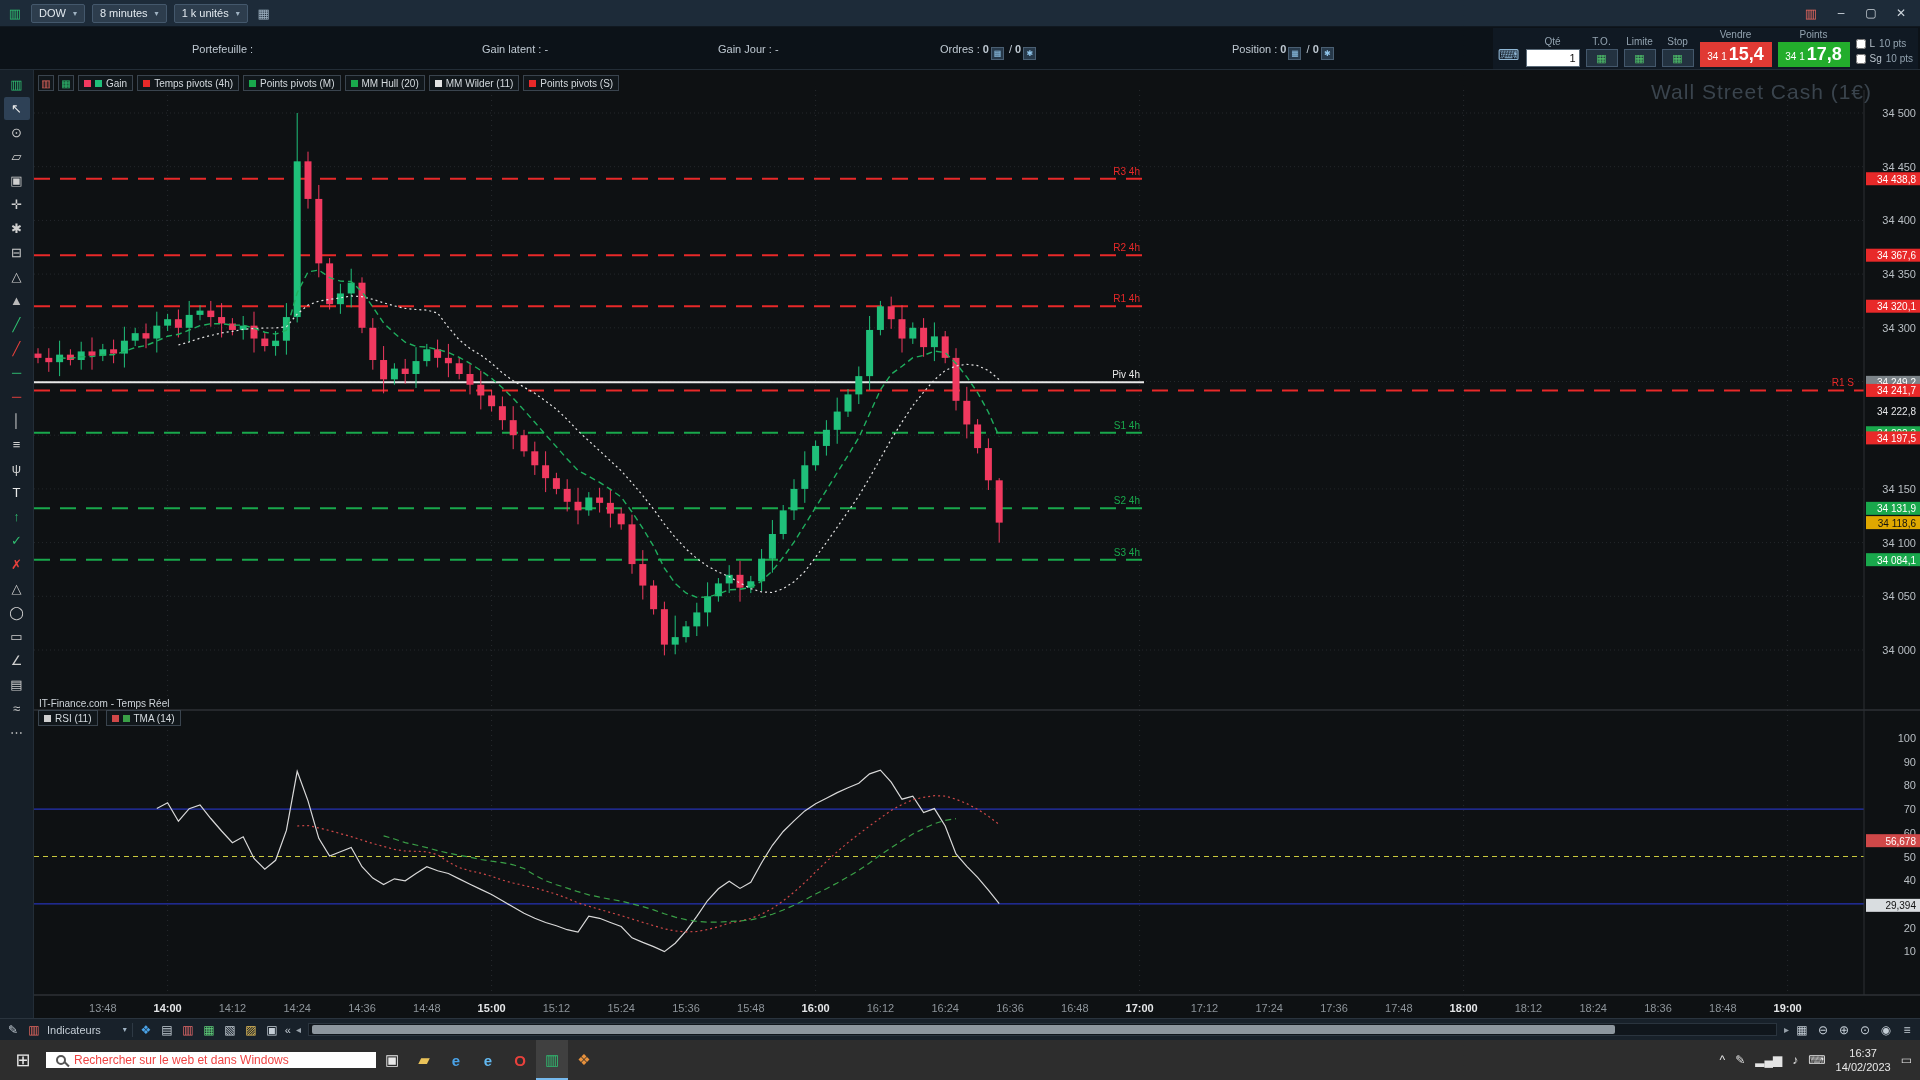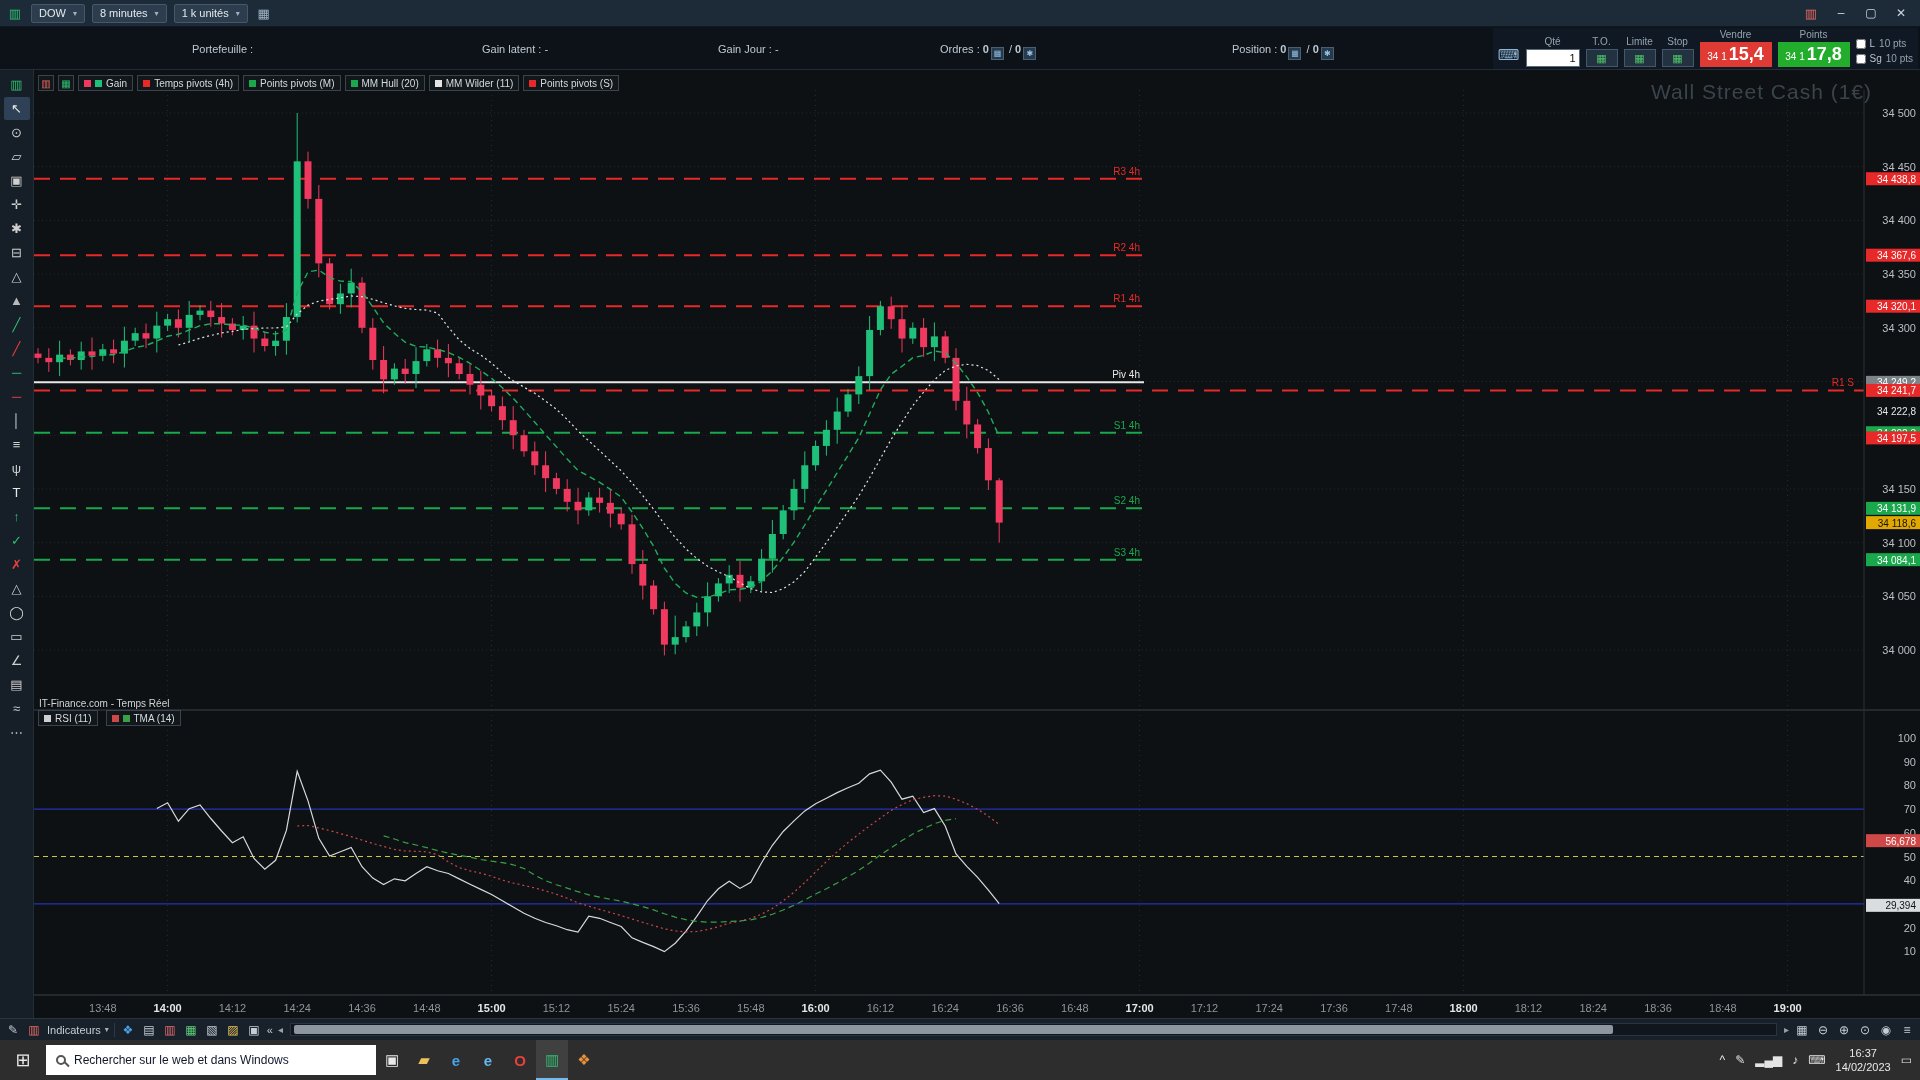--- a/index.html
+++ b/index.html
@@ -57,31 +57,31 @@
 .swatch{width:7px;height:7px;display:inline-block}
 .legend-iconbtn{width:16px;height:16px;border:1px solid #3a444e;background:rgba(18,24,29,.88);
   display:flex;align-items:center;justify-content:center;font-size:10px}
 .watermark{position:absolute;top:10px;right:48px;font-size:21px;color:#3a444d;letter-spacing:1px}
 .feed-label{position:absolute;top:628px;left:5px;font-size:10px;color:#ced4d9}
 .rsi-legend{position:absolute;top:640px;left:4px;display:flex;gap:8px}
 
 .bottom-toolbar{position:absolute;left:0;right:0;top:1018px;height:22px;background:#18212a;
   border-top:1px solid #2a343e;display:flex;align-items:center;gap:5px;padding:0 5px;font-size:11px;color:#c4cdd5}
 .bt-icon{width:16px;text-align:center;font-size:12px}
-.bt-label{display:flex;align-items:center;gap:4px}
+.bt-label{display:flex;align-items:center;gap:22px}
 .bt-sep{width:1px;height:14px;background:#2e3944}
 .scroll-arrow{font-size:10px;color:#97a1aa}
 .scroll-track{flex:1;height:13px;background:#10161c;border:1px solid #2a343e;position:relative;margin:0 2px}
 .scroll-thumb{position:absolute;left:3px;right:11%;top:1px;bottom:1px;background:#8d969e;border-radius:2px}
 
 .taskbar{position:absolute;left:0;right:0;top:1040px;height:40px;background:#2d2d2d;
   display:flex;align-items:center;color:#e8e8e8}
 .start{width:46px;height:40px;display:flex;align-items:center;justify-content:center;font-size:18px}
-.tb-search{width:330px;height:30px;background:#fff;display:flex;align-items:center;gap:8px;
-  padding:0 10px;color:#0f172a;font-size:12px;white-space:nowrap;overflow:hidden}
+.tb-search{width:330px;height:16px;background:#fff;display:flex;align-items:center;gap:8px;
+  padding:0 10px;color:#ef4444;font-size:12px;white-space:nowrap;overflow:hidden}
 .mag{width:10px;height:10px;border:2px solid #555;border-radius:50%;position:relative;flex:0 0 auto}
 .mag::after{content:'';position:absolute;width:7px;height:2px;background:#555;
   transform:rotate(45deg);right:-6px;bottom:-2px}
 .app{width:32px;height:40px;display:flex;align-items:center;justify-content:center;font-size:15px}
 .app.active{background:#404040;box-shadow:inset 0 -2px 0 #76b9ed}
 .tray{margin-left:auto;display:flex;align-items:center;gap:10px;padding-right:8px;font-size:11px}
 .tray .tray-glyph{font-size:12px;color:#e4e4e4}
 .clock{text-align:center;font-size:11px;line-height:14px}
 </style>
 </head>

